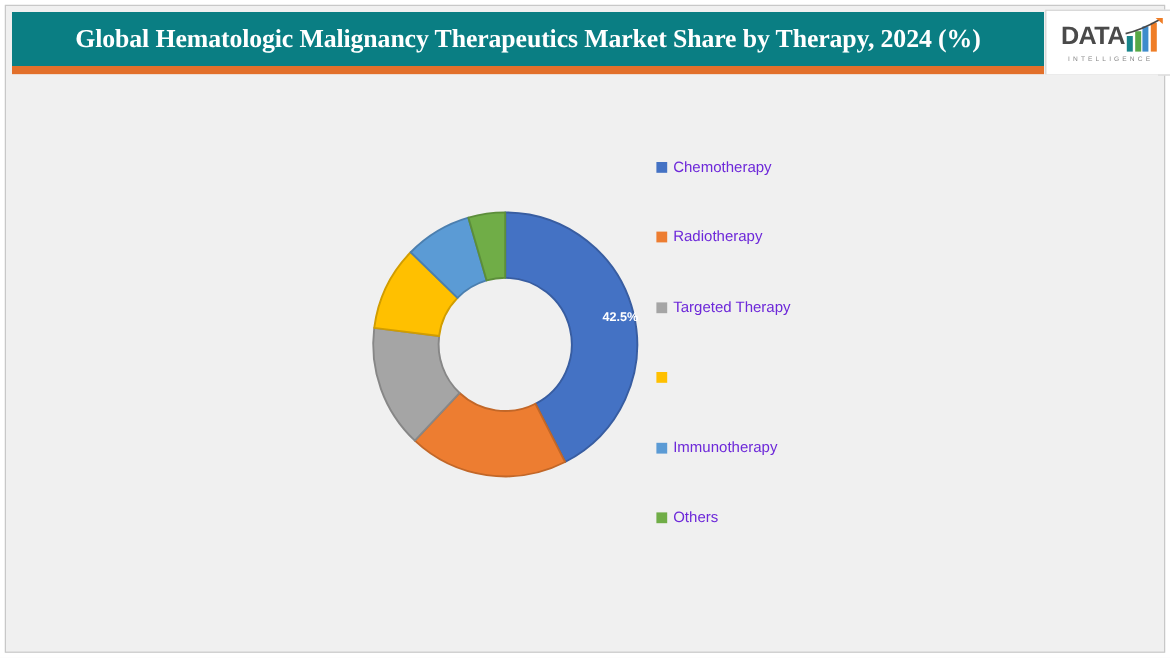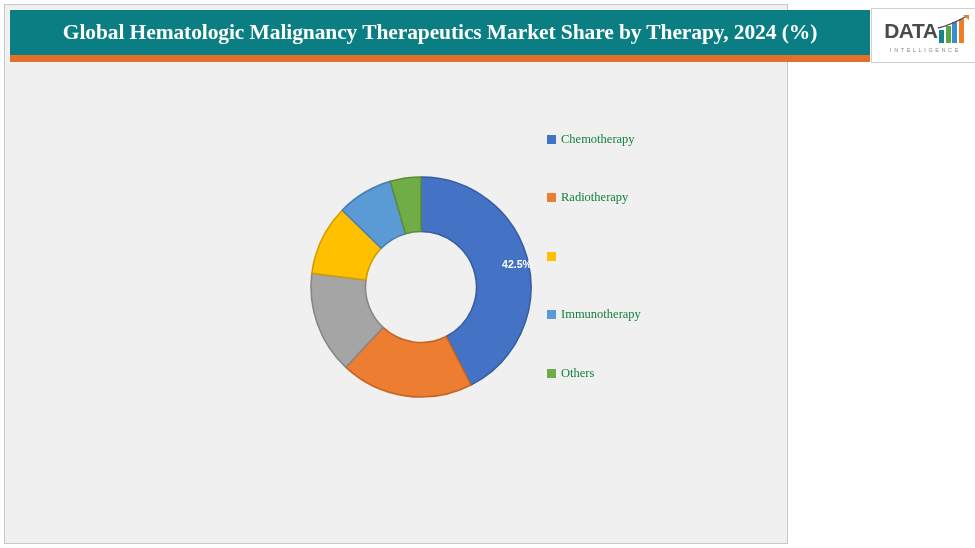--- a/index.html
+++ b/index.html
@@ -17,21 +17,21 @@
     height: 548px;
     background: #ffffff;
     overflow: hidden;
   }
 
   
   .frame {
     position: absolute;
     left: 4px;
     top: 4px;
-    width: 784px;
+    width: 967px;
     height: 540px;
     border: 1px solid #c8c8c8;
     background: #f0f0f0;
     box-sizing: border-box;
   }
 
   
   .header-bar {
     position: absolute;
     left: 5px;
@@ -163,23 +163,23 @@
     height: 58.4px;
   }
   .legend-swatch {
     width: 9px;
     height: 9px;
     flex: 0 0 9px;
     margin-top: 3px;
     margin-right: 5px;
   }
   .legend-label {
-    font-family: Liberation Serif, serif;
+    font-family: Liberation Sans, sans-serif;
     font-size: 12.5px;
-    color: #15803d;
+    color: #6d28d9;
     line-height: 15.5px;
     white-space: pre-line;
   }
 </style>
 </head>
 <body>
 
 <div class="screenshot">
   <div class="frame">
 
@@ -230,20 +230,24 @@
       <div class="legend">
         <div class="legend-item">
           <span class="legend-swatch" style="background: rgb(68, 114, 196);"></span>
           <span class="legend-label">Chemotherapy</span>
         </div>
         <div class="legend-item">
           <span class="legend-swatch" style="background: rgb(237, 125, 49);"></span>
           <span class="legend-label">Radiotherapy</span>
         </div>
         <div class="legend-item">
+          <span class="legend-swatch" style="background: rgb(165, 165, 165);"></span>
+          <span class="legend-label">Targeted Therapy</span>
+        </div>
+        <div class="legend-item">
           <span class="legend-swatch" style="background: rgb(255, 192, 0);"></span>
         </div>
         <div class="legend-item">
           <span class="legend-swatch" style="background: rgb(91, 155, 213);"></span>
           <span class="legend-label">Immunotherapy</span>
         </div>
         <div class="legend-item">
           <span class="legend-swatch" style="background: rgb(112, 173, 71);"></span>
           <span class="legend-label">Others</span>
         </div>

